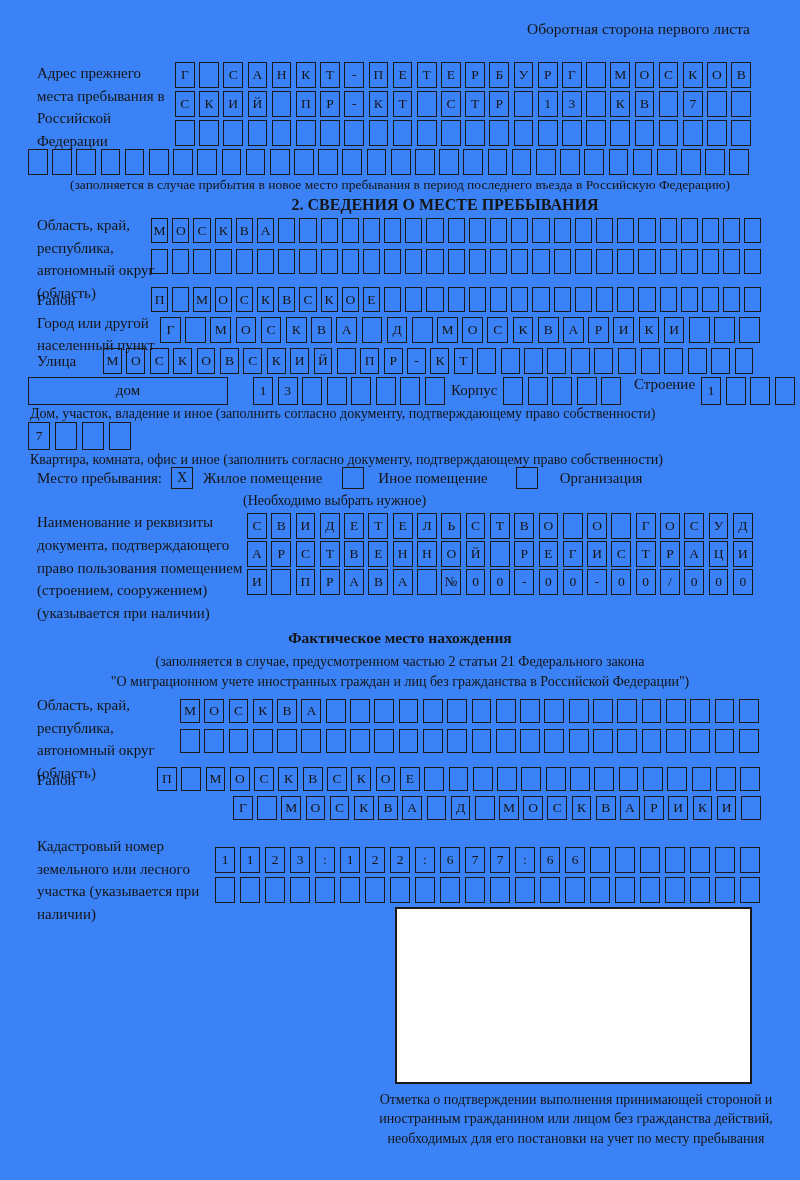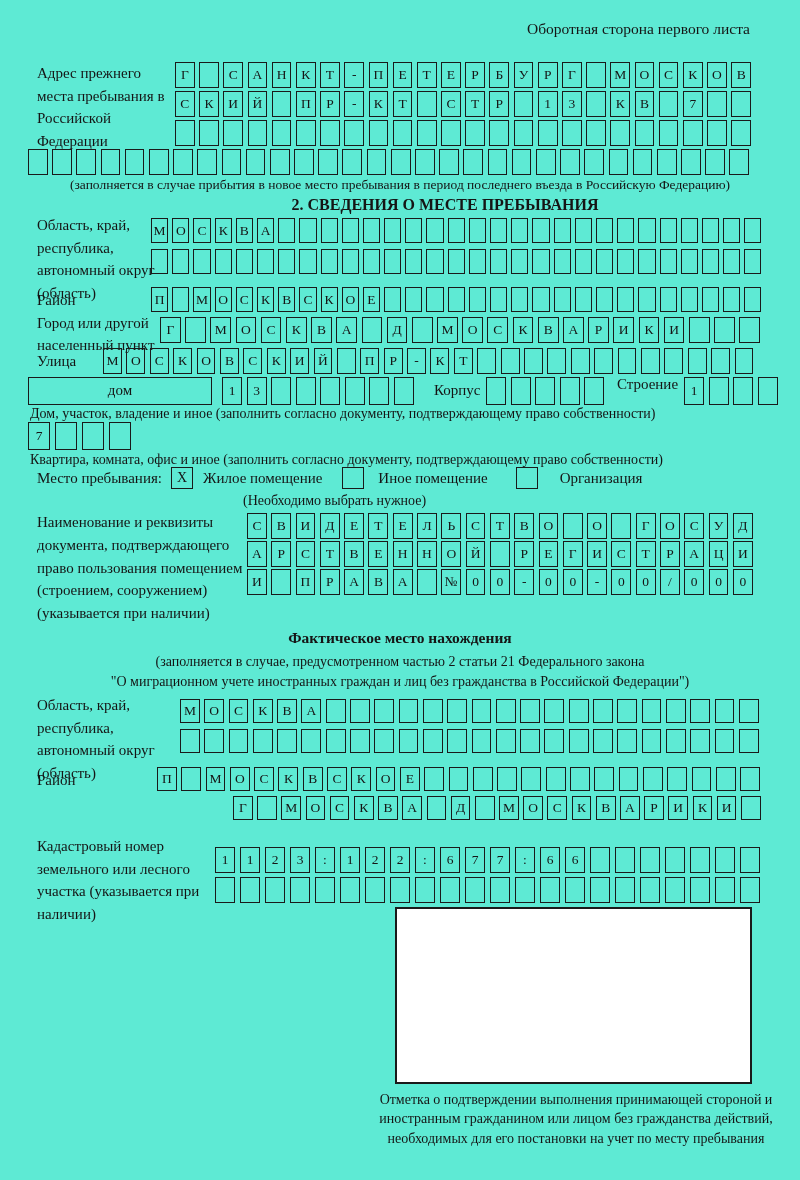--- a/index.html
+++ b/index.html
@@ -1,16 +1,16 @@
 <!DOCTYPE html>
 <html><head>
 <meta charset="utf-8">
 <style>
   html,body{margin:0;padding:0;background:#fff;}
-  .page{position:relative;width:800px;height:1180px;background:#5eead4;color:#151515;
+  .page{position:relative;width:800px;height:1180px;background:#3b82f6;color:#151515;
         font-family:"Liberation Serif","DejaVu Serif",serif;overflow:hidden;}
   .abs{position:absolute;}
   .lbl{font-size:15px;line-height:1.5;}
   .cells{position:absolute;display:flex;}
   .cell{box-sizing:border-box;flex:0 0 auto;width:calc(var(--p,24.2px) - var(--g,4.5px));
         height:var(--h,26px);margin-right:var(--g,4.5px);border:1.8px solid #1a1a1a;
         display:flex;align-items:center;justify-content:center;font-size:13.5px;font-weight:400;}
   .labelbox{box-sizing:border-box;border:1.8px solid #1a1a1a;height:28px;display:flex;
         align-items:center;justify-content:center;font-size:15px;flex:0 0 auto;}
   .inline-lbl{font-size:15px;display:flex;align-items:center;flex:0 0 auto;}
@@ -295,32 +295,32 @@
       <span class="cell"></span>
       <span class="cell"></span>
       <span class="cell"></span>
       <span class="cell"></span>
       <span class="cell"></span>
       <span class="cell"></span>
       <span class="cell"></span>
     </div>
 
   <div class="cells" style="left:28px;top:376px;--p:24.5px;--g:4.5px;--h:28px;align-items:center;">
-    <div class="labelbox" style="width:184px;margin-right:10px;">дом</div>
+    <div class="labelbox" style="width:200px;margin-right:25px;">дом</div>
     <div style="display:flex;">
         <span class="cell">1</span>
         <span class="cell">3</span>
         <span class="cell"></span>
         <span class="cell"></span>
         <span class="cell"></span>
         <span class="cell"></span>
         <span class="cell"></span>
         <span class="cell"></span>
       </div>
-    <div class="inline-lbl" style="margin:0 6px 0 16px;">Корпус</div>
+    <div class="inline-lbl" style="margin:0 6px 0 2px;">Корпус</div>
     <div style="display:flex;">
         <span class="cell"></span>
         <span class="cell"></span>
         <span class="cell"></span>
         <span class="cell"></span>
         <span class="cell"></span>
       </div>
     <div class="inline-lbl" style="margin:0 6px 12px 8px;">Строение</div>
     <div style="display:flex;">
         <span class="cell">1</span>

